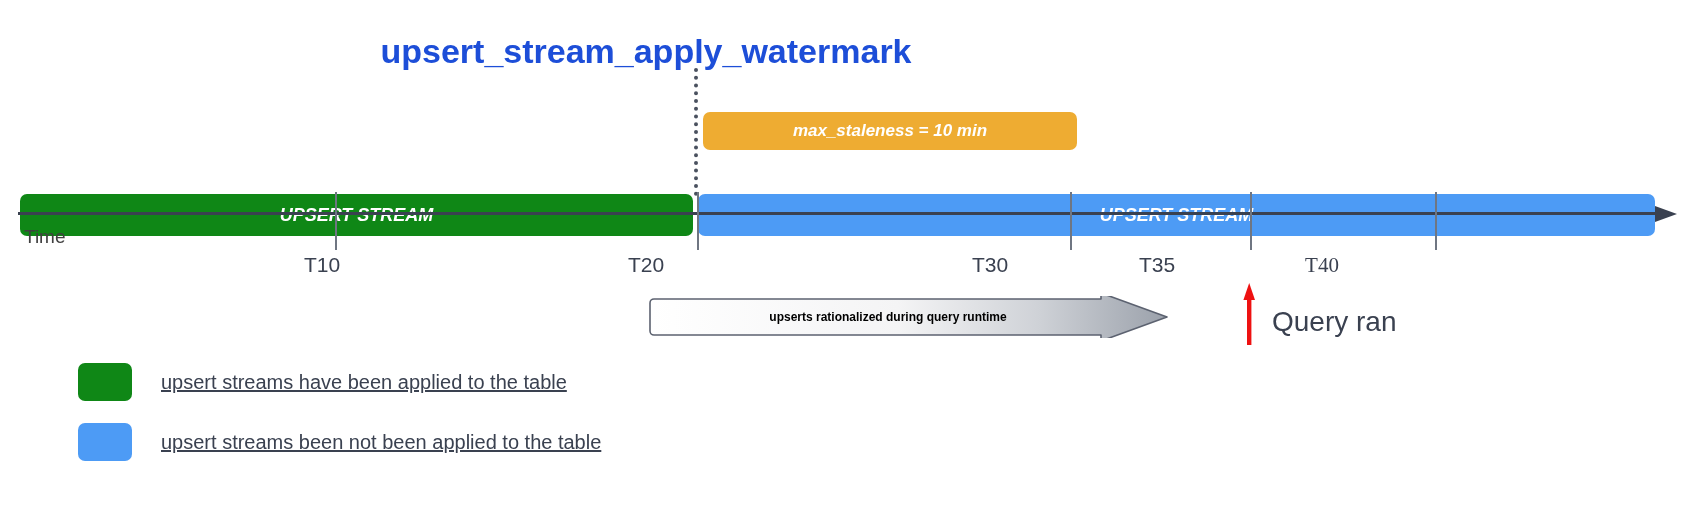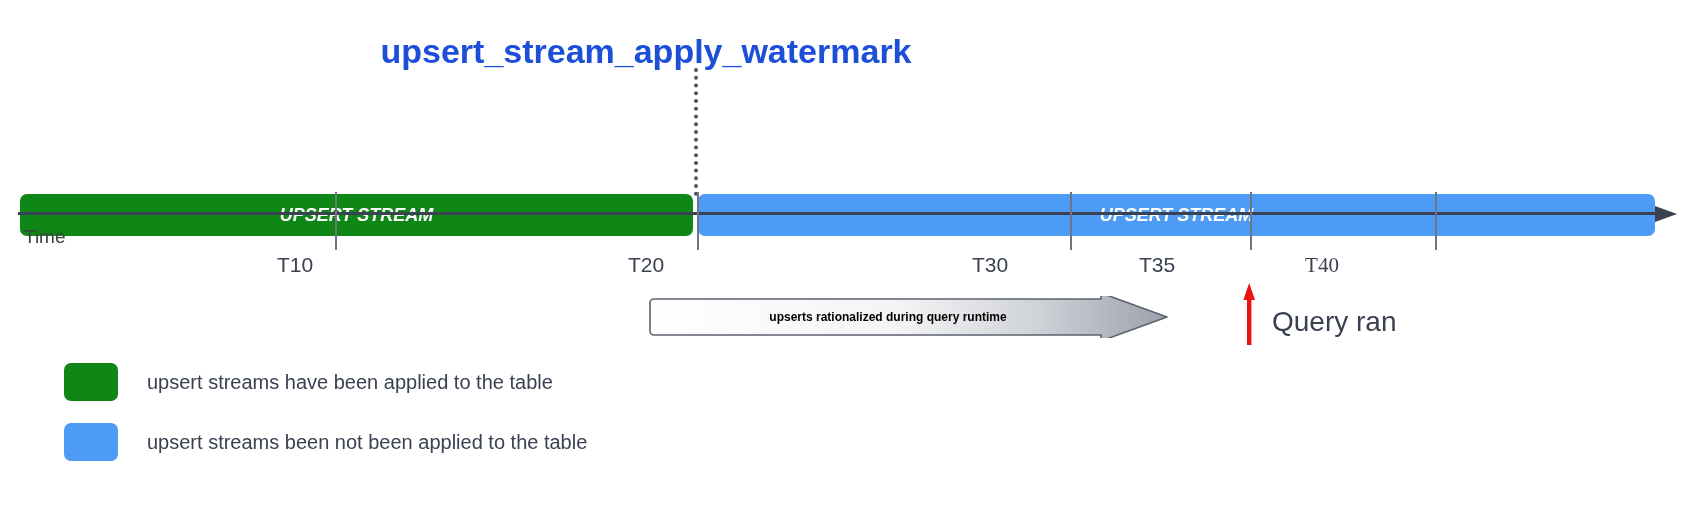--- a/index.html
+++ b/index.html
@@ -123,21 +123,21 @@
     width: 12px; height: 62px;
   }
   .query-label {
     position: absolute;
     left: 1170px; top: 306px;
     font-size: 28px; color: #3a4150;
     white-space: nowrap;
   }
 
   
-  .legend { position: absolute; left: 64px; top: 352px; }
+  .legend { position: absolute; left: 78px; top: 352px; text-decoration: underline; }
   .legend-row {
     display: flex; align-items: center;
     height: 60px;
   }
   .legend-swatch {
     width: 54px; height: 38px;
     border-radius: 7px;
     flex: 0 0 auto;
   }
   .legend-swatch.green { background: #0f8716; }
@@ -150,35 +150,38 @@
 </style>
 </head>
 <body>
 
 <div id="diagram">
 
   <div class="title">upsert_stream_apply_watermark</div>
 
   <div class="watermark-line"></div>
 
+  <div class="staleness-badge">
+    <span>max_staleness = 10 min</span>
+  </div>
 
   <div class="bar bar-applied">
     <span>UPSERT STREAM</span>
   </div>
 
   <div class="bar bar-not-applied">
     <span>UPSERT STREAM</span>
   </div>
 
   <div class="axis-line"></div>
   <div class="axis-arrow"></div>
   <div class="axis-caption">Time</div>
 
   <div class="tick" style="left:335px;"></div>
-  <div class="tick-label" style="left:295px;">T10</div>
+  <div class="tick-label" style="left:322px;">T10</div>
 
   <div class="tick" style="left:697px;"></div>
   <div class="tick-label" style="left:646px;">T20</div>
 
   <div class="tick" style="left:1070px;"></div>
   <div class="tick-label" style="left:990px;">T30</div>
 
   <div class="tick" style="left:1250px;"></div>
   <div class="tick-label" style="left:1157px;">T35</div>
 

